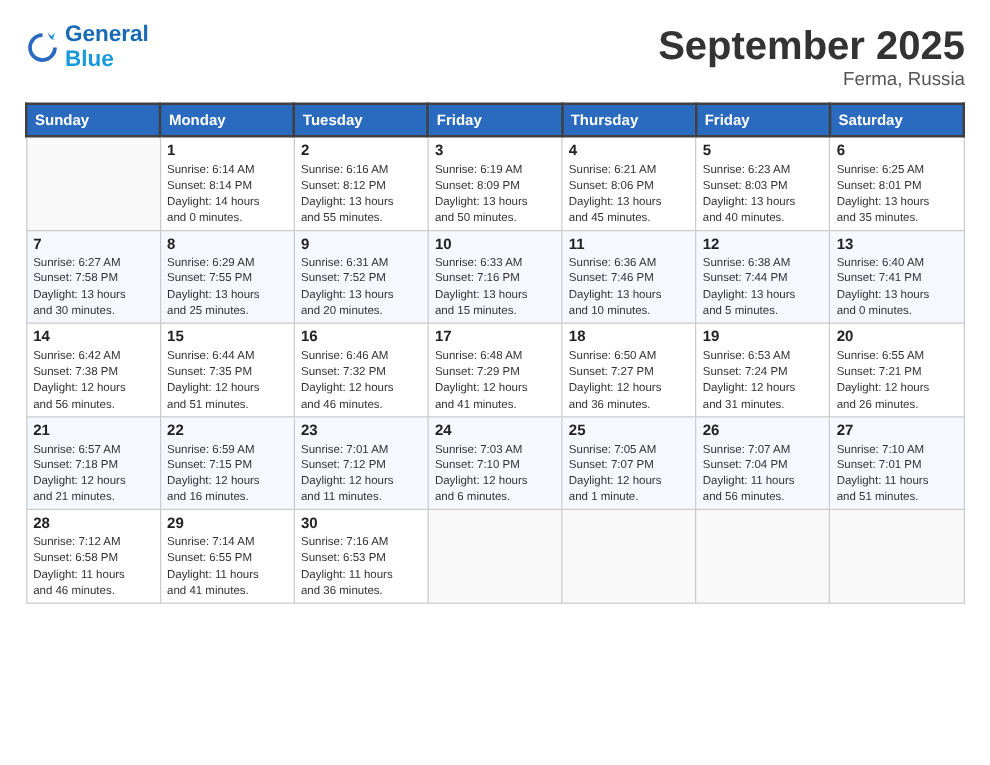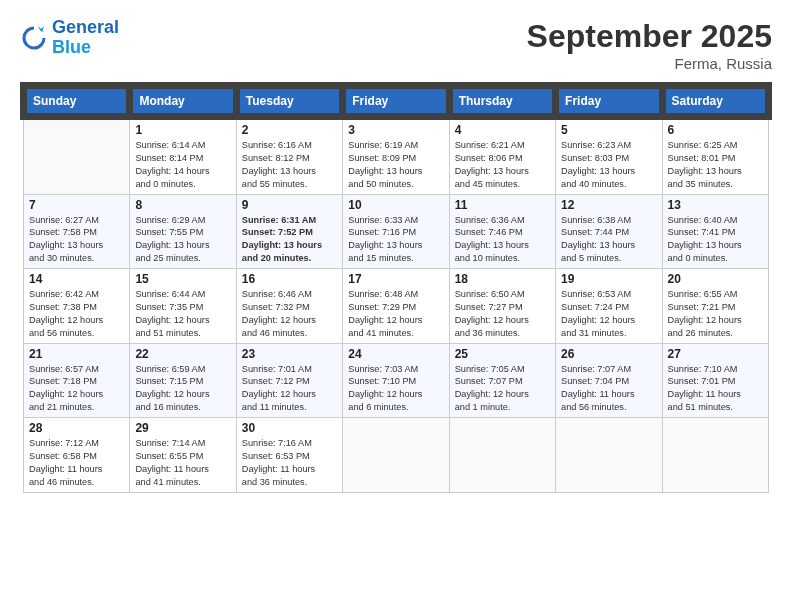--- a/index.html
+++ b/index.html
@@ -57,21 +57,21 @@
       border-collapse: collapse;
       font-size: 10px;
     }
     .calendar th {
       background-color: #2a6abf;
       color: #fff;
       text-align: left;
       padding: 5px 6px;
       font-size: 12px;
       font-weight: bold;
-      border: 7px solid #404040;
+      border: 2px solid #404040;
     }
     .calendar td {
       border: 1px solid #ccc;
       vertical-align: top;
       padding: 3px 5px;
       width: calc(100% / 7);
       min-height: 80px;
       background: #fff;
     }
     .calendar td.empty {
@@ -183,21 +183,21 @@
           </td>
           <td>
             <span class="day-num">8</span>
             <div class="day-info" style="white-space: pre-line;">Sunrise: 6:29 AM
 Sunset: 7:55 PM
 Daylight: 13 hours
 and 25 minutes.</div>
           </td>
           <td>
             <span class="day-num">9</span>
-            <div class="day-info" style="white-space: pre-line; font-weight: bold;">Sunrise: 6:31 AM
+            <div class="day-info" style="white-space: pre-line;">Sunrise: 6:31 AM
 Sunset: 7:52 PM
 Daylight: 13 hours
 and 20 minutes.</div>
           </td>
           <td>
             <span class="day-num">10</span>
             <div class="day-info" style="white-space: pre-line;">Sunrise: 6:33 AM
 Sunset: 7:16 PM
 Daylight: 13 hours
 and 15 minutes.</div>

